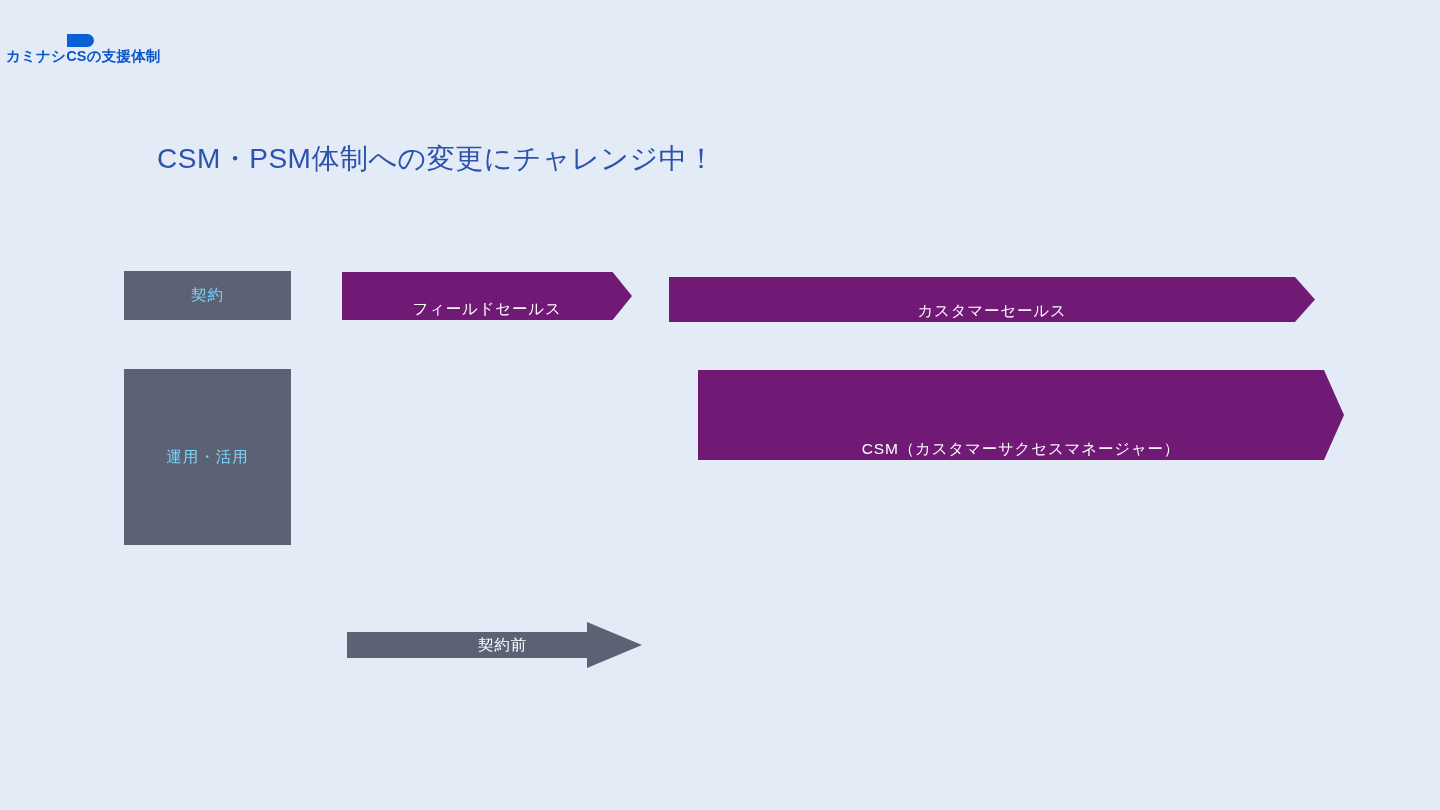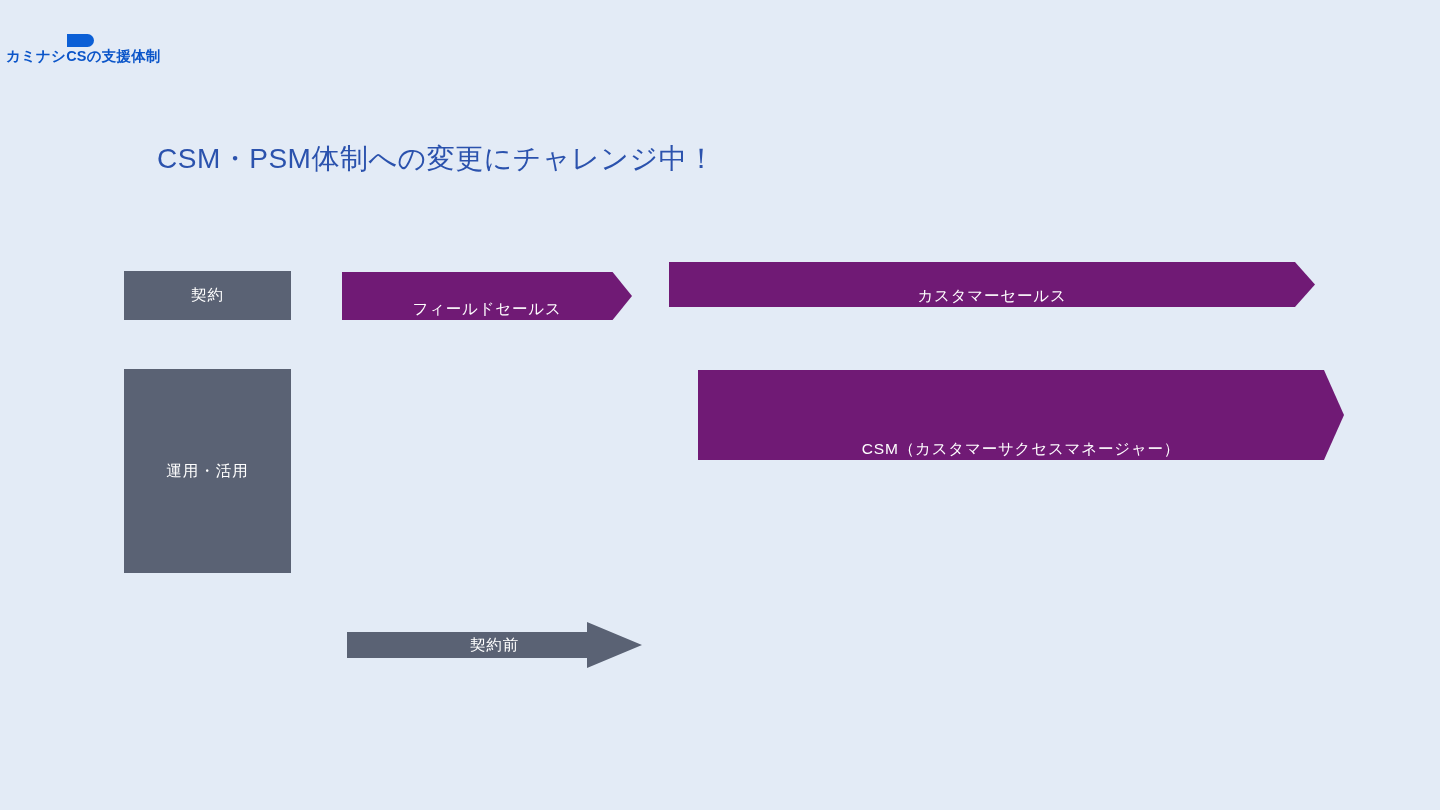--- a/index.html
+++ b/index.html
@@ -68,21 +68,21 @@
   }
 
   
   .rect {
     background: #5a6274;
     display: flex;
     align-items: center;
     justify-content: center;
   }
   .rect .label {
-    color: #ffffff;
+    color: #7dd3fc;
     font-size: 15.5px;
     letter-spacing: 1px;
   }
 
   
   .chevron {
     background: #701a75;
     display: flex;
     align-items: flex-end;
     justify-content: center;
@@ -95,20 +95,21 @@
     position: relative;
     z-index: 2;
   }
 
   
   .flow-arrow {
     position: absolute;
     display: flex;
     align-items: center;
     justify-content: center;
+    padding-left: 8px;
   }
   .flow-arrow svg {
     position: absolute;
     left: 0;
     top: 0;
     display: block;
   }
   .flow-arrow .label {
     position: relative;
     z-index: 2;
@@ -127,30 +128,30 @@
 </div>
 
 <div id="slide-title">CSM・PSM体制への変更にチャレンジ中！</div>
 
 <div id="diagram">
 
   <div class="shape rect" style="left:124px; top:271px; width:167px; height:49px;">
     <span class="label">契約</span>
   </div>
 
-  <div class="shape rect" style="left:124px; top:369px; width:167px; height:204px;">
+  <div class="shape rect" style="left:124px; top:369px; width:167px; height:176px;">
     <span class="label">運用・活用</span>
   </div>
 
   <div class="shape chevron" style="left:342px; top:272px; width:290px; height:48px;
               clip-path: polygon(0 0, 93.3% 0, 100% 50%, 93.3% 100%, 0 100%);">
     <span class="label">フィールドセールス</span>
   </div>
 
-  <div class="shape chevron" style="left:669px; top:262px; width:646px; height:45px;
+  <div class="shape chevron" style="left:669px; top:277px; width:646px; height:45px;
               clip-path: polygon(0 0, 96.9% 0, 100% 50%, 96.9% 100%, 0 100%);">
     <span class="label">カスタマーセールス</span>
   </div>
 
   <div class="shape chevron" style="left:698px; top:370px; width:646px; height:90px;
               clip-path: polygon(0 0, 96.9% 0, 100% 50%, 96.9% 100%, 0 100%);">
     <span class="label">CSM（カスタマーサクセスマネージャー）</span>
   </div>
 
 

